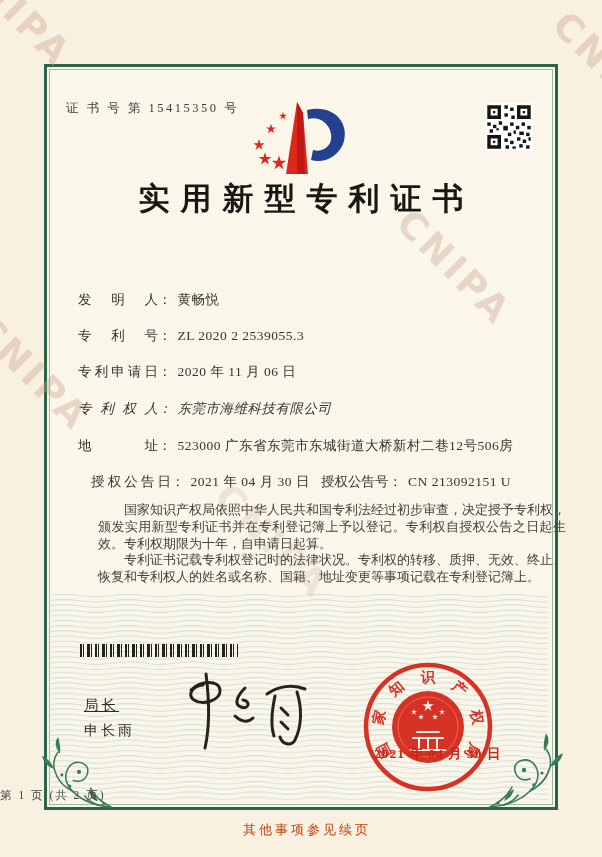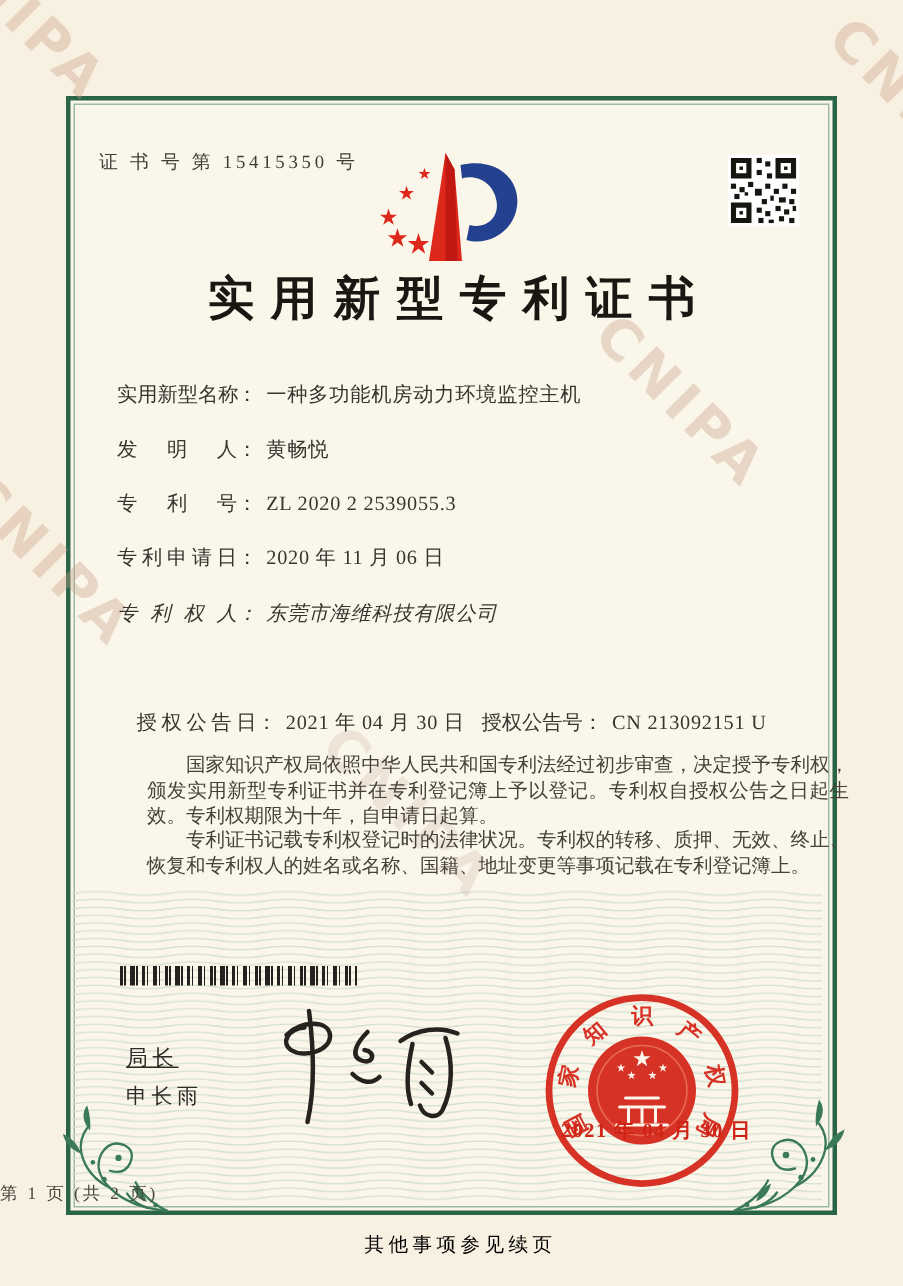--- a/index.html
+++ b/index.html
@@ -60,21 +60,21 @@
   .seal{position:absolute;left:361px;top:660px;width:134px;height:134px;z-index:3;opacity:.95;}
   #seal-ring text{fill:#d5281b;font-size:14.5px;font-weight:bold;text-anchor:middle;
     font-family:"Liberation Serif","DejaVu Serif",serif;}
   .seal-date{
     position:absolute;left:374px;top:745px;z-index:4;font-size:13.5px;
     color:#cf2415;letter-spacing:1px;white-space:nowrap;font-weight:bold;
   }
   .page-number{position:absolute;left:0;right:28px;top:788px;text-align:left;
     font-size:11.5px;color:#4a463f;letter-spacing:2px;z-index:2;}
   .footer-note{position:absolute;left:0;right:16px;top:821px;text-align:center;
-    font-size:13px;color:#000000;letter-spacing:3px;padding-left:28px;}
+    font-size:13px;color:#c2410c;letter-spacing:3px;padding-left:28px;}
   
   .wm{
     position:absolute;transform:rotate(45deg);z-index:1;
     font-family:"DejaVu Sans","Liberation Sans",sans-serif;
     font-size:37px;font-weight:bold;letter-spacing:4px;
     color:rgba(199,160,137,0.38);pointer-events:none;
   }
   .wm.faint{color:rgba(186,160,150,0.22);}
 </style>
 </head>
@@ -192,34 +192,34 @@
         <rect x="38" y="30" width="2" height="3"></rect>
         <rect x="18" y="37" width="3" height="3"></rect>
       <rect x="24" y="38" width="3" height="2"></rect>
         <rect x="30" y="36" width="3" height="3"></rect>
         <rect x="36" y="37" width="3" height="3"></rect>
     </g>
   </svg>
 
   <div class="title">实用新型专利证书</div>
 
-  <div class="field-row" style="top:254px;">
-    <span class="flabel">实用新型名称</span><span class="fcolon">：</span><span class="fvalue">一种多功能机房动力环境监控主机</span>
-  </div>
   <div class="field-row" style="top:291px;">
     <span class="flabel">发明人</span><span class="fcolon">：</span><span class="fvalue">黄畅悦</span>
   </div>
   <div class="field-row" style="top:327px;">
     <span class="flabel">专利号</span><span class="fcolon">：</span><span class="fvalue">ZL 2020 2 2539055.3</span>
   </div>
   <div class="field-row" style="top:363px;">
     <span class="flabel">专利申请日</span><span class="fcolon">：</span><span class="fvalue">2020 年 11 月 06 日</span>
   </div>
   <div class="field-row" style="top:400px;font-style:italic;">
     <span class="flabel">专利权人</span><span class="fcolon">：</span><span class="fvalue">东莞市海维科技有限公司</span>
+  </div>
+  <div class="field-row" style="top:437px;">
+    <span class="flabel">地址</span><span class="fcolon">：</span><span class="fvalue">523000 广东省东莞市东城街道大桥新村二巷12号506房</span>
   </div>
   <div class="field-row" style="top:473px;margin-left:13px;">
     <span class="flabel">授权公告日</span><span class="fcolon">：</span><span class="fvalue">2021 年 04 月 30 日</span>
     <span class="grant-pair">
       <span>授权公告号</span><span class="fcolon">：</span><span class="fvalue">CN 213092151 U</span>
     </span>
   </div>
 
   <div class="legal">
     <p>国家知识产权局依照中华人民共和国专利法经过初步审查，决定授予专利权，颁发实用新型专利证书并在专利登记簿上予以登记。专利权自授权公告之日起生效。专利权期限为十年，自申请日起算。</p>

